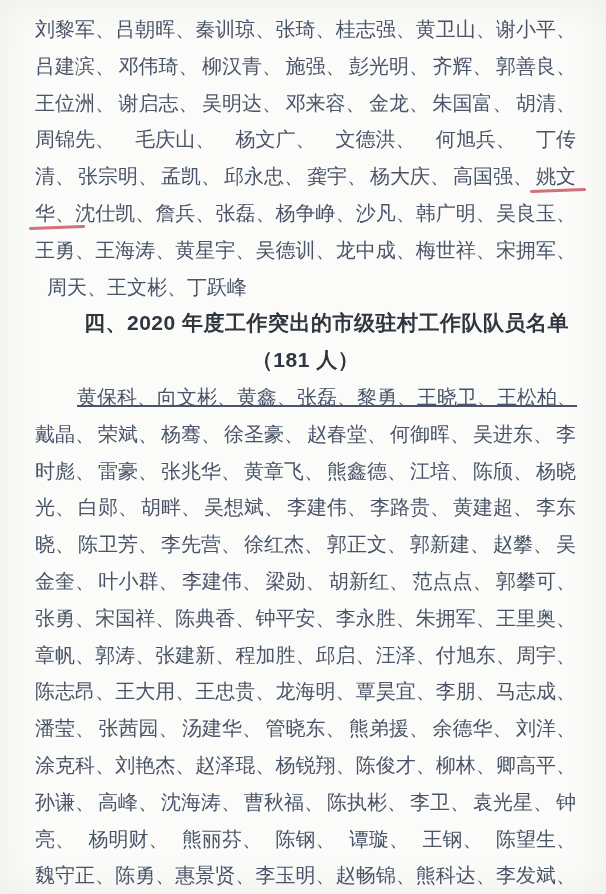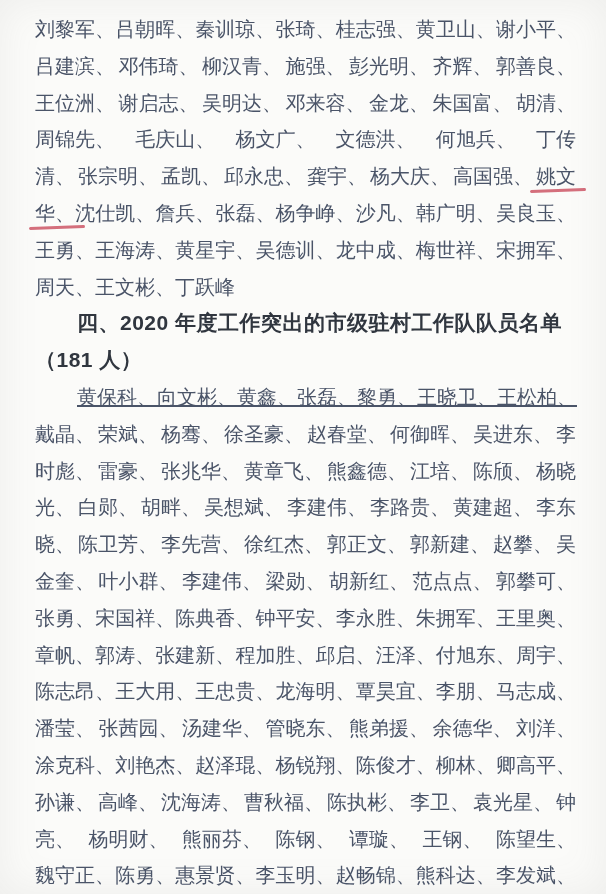--- a/index.html
+++ b/index.html
@@ -15,31 +15,32 @@
   }
   .line{
     height:36.8px;
     line-height:36.8px;
     font-size:20px;
     color:var(--ink,#4a5468);
     display:flex;
     justify-content:space-between;
     white-space:nowrap;
   }
-  .line.nojust{justify-content:flex-start;}
+  .line.nojust{justify-content:flex-start;margin-left:12px;}
   .line.indent{padding-left:42px;text-decoration:underline;}
   .heading-line{
     height:36.8px;
     line-height:36.8px;
     font-family:"Liberation Sans","DejaVu Sans",sans-serif;
     font-weight:bold;
     font-size:21px;
     letter-spacing:0.5px;
     color:var(--ink-heading,#30363f);
     white-space:nowrap;
+    text-align:center;
   }
   .heading-line.indent{padding-left:42px;}
   .seg{position:relative;display:inline-block;}
   .seg.u::after{
     content:"";
     position:absolute;
     left:-6px;right:-10px;bottom:3px;
     height:3px;
     background:var(--mark,#cd5666);
     border-radius:3px;

